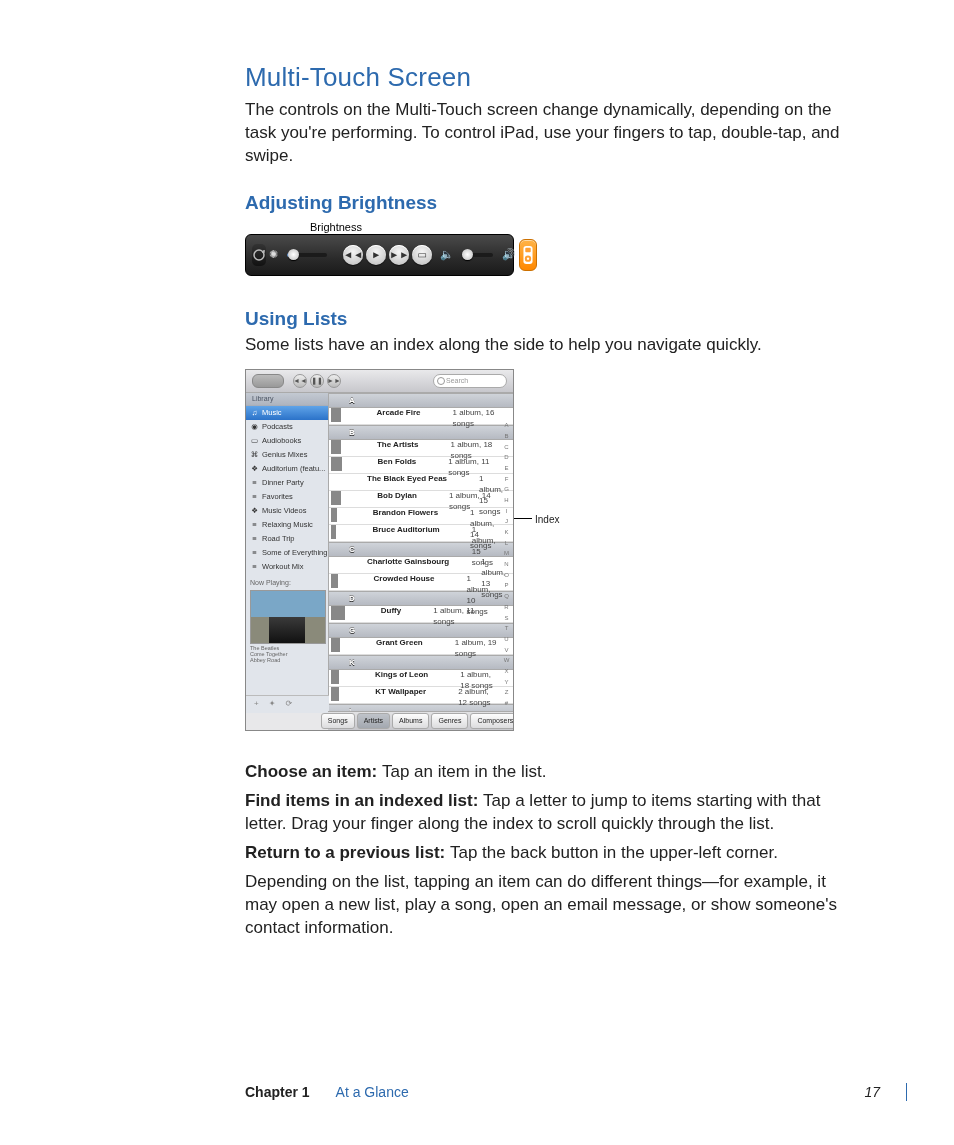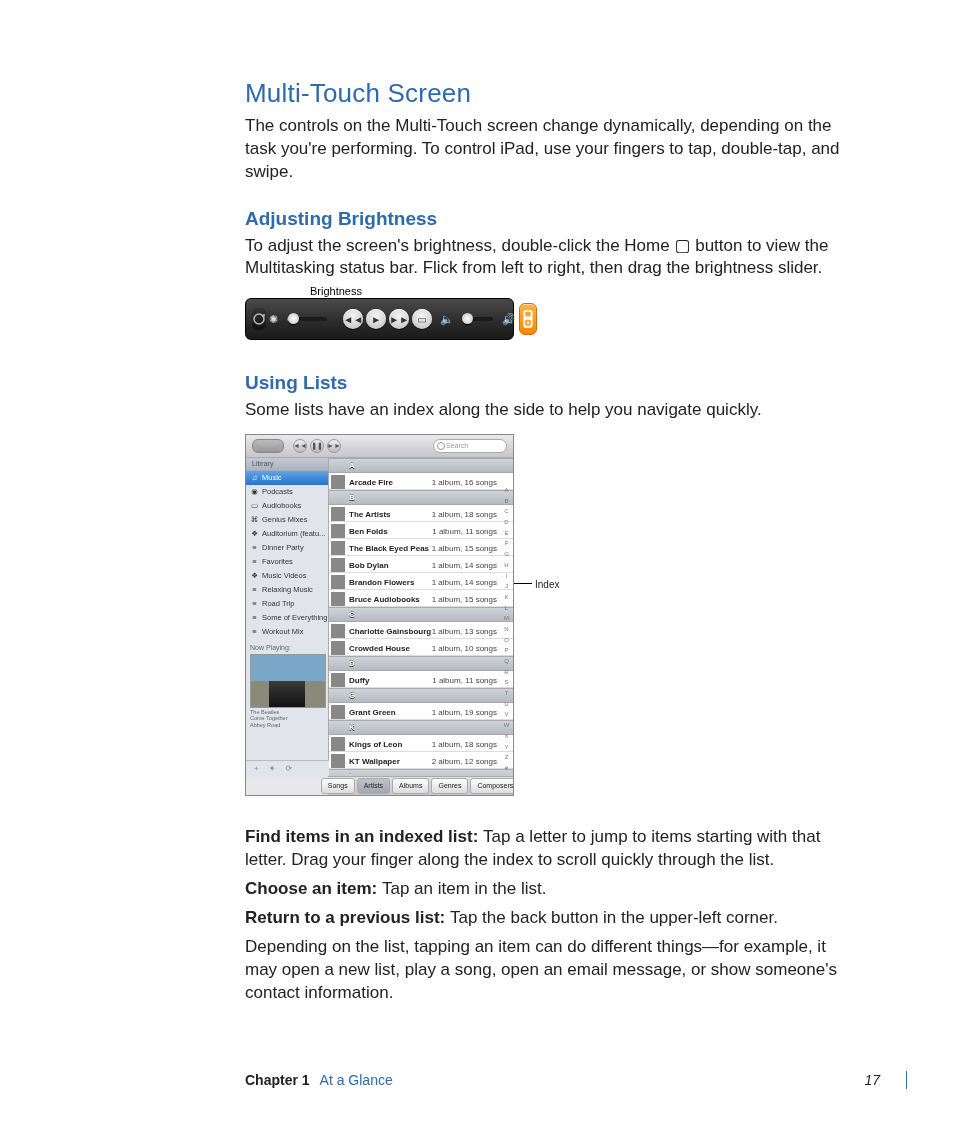--- a/index.html
+++ b/index.html
@@ -9,21 +9,21 @@
     background:#fff;
     font-family:"Helvetica Neue",Helvetica,Arial,sans-serif;
     color:#222;
     font-size:17px;
     line-height:1.35;
     position:relative;
   }
   .page{
     position:absolute;
     left:245px;
-    top:76px;
+    top:60px;
     width:610px;
   }
   h1{
     font-size:26px;
     font-weight:400;
     color:#2d6aae;
     margin:0 0 4px 0;
     letter-spacing:0.2px;
   }
   h2{
@@ -140,21 +140,21 @@
   .now-playing{padding:4px;color:#666;}
   .cover{width:74px;height:52px;background:linear-gradient(#7aa7c7 50%,#8a8a7a 50%);margin-top:2px;border:1px solid #999;position:relative;}
   .cover:after{content:"";position:absolute;left:18px;bottom:0;width:36px;height:26px;background:linear-gradient(#3a3a3a,#111);}
   .side-foot{position:absolute;bottom:18px;left:0;width:82px;height:16px;border-top:1px solid #bbb;background:#e1e5eb;display:flex;align-items:center;gap:10px;padding-left:8px;color:#888;}
   .main{flex:1;background:#fff;position:relative;}
   .letter-hdr{
     height:13px;background:linear-gradient(#cfd3d9,#b6bac2);border-top:1px solid #aaa;border-bottom:1px solid #aaa;
     color:#fff;text-shadow:0 -1px 0 #888,0 1px 0 #333;font-weight:700;font-size:8px;padding-left:20px;line-height:13px;
   }
   .row{
-    height:16px;border-bottom:1px solid #ddd;display:flex;align-items:flex-end;padding-right:16px;
+    height:16px;border-bottom:1px solid #ddd;display:flex;align-items:flex-start;padding-right:16px;gap:32px;
   }
   .row .art{width:14px;height:14px;margin:0 4px 0 2px;background:#888;}
   .row .artist{font-weight:700;flex:0 0 auto;}
   .row .meta{margin-left:auto;color:#444;}
   .alpha-idx{
     position:absolute;right:2px;top:28px;bottom:6px;width:9px;
     display:flex;flex-direction:column;justify-content:space-between;
     font-size:6px;color:#777;text-align:center;
   }
   .idx-label{
@@ -168,42 +168,41 @@
     display:flex;align-items:center;justify-content:center;gap:2px;
   }
   .tab{
     font-size:7px;padding:2px 6px;border:1px solid #aaa;border-radius:3px;background:linear-gradient(#fdfdfd,#dcdcde);
   }
   .tab.sel{background:linear-gradient(#bfc3c9,#a3a8b0);}
   
   .footer{
     position:absolute;
     left:245px;
-    bottom:56px;
+    bottom:44px;
     width:635px;
     display:flex;
     align-items:center;
     font-size:14px;
     border-right:1px solid #2d6aae;
     padding-right:26px;
     height:18px;
   }
   .footer .chap{font-weight:700;}
-  .footer .title{color:#2d6aae;margin-left:10px;}
+  .footer .title{color:#2d6aae;margin-left:26px;}
   .footer .pg{margin-left:auto;font-style:italic;}
 </style>
 </head>
 <body>
 
 <div class="page">
   <h1>Multi-Touch Screen</h1>
   <p>The controls on the Multi-Touch screen change dynamically, depending on the task you're performing. To control iPad, use your fingers to tap, double-tap, and swipe.</p>
 
   <h2>Adjusting Brightness</h2>
-  <p>To adjust the screen's brightness, double-click the Home ▢ button to view the Multitasking status bar. Flick from left to right, then drag the brightness slider.</p>
 
   <div class="fig1">
     <div class="bright-label">Brightness</div>
     <div class="bright-tick"></div>
     <div class="bar">
       <div class="rot-lock">
         <svg width="14" height="14" viewBox="0 0 14 14">
             <circle cx="7" cy="7" r="5" fill="none" stroke="#bbb" stroke-width="1.5"></circle>
             <path d="M10 4 L12 4 L12 2" fill="none" stroke="#bbb" stroke-width="1.5"></path>
           </svg>
@@ -351,21 +350,21 @@
                 <span class="artist">Bob Dylan</span>
                 <span class="meta">1 album, 14 songs</span>
               </div>
               <div class="row">
                 <div class="art"></div>
                 <span class="artist">Brandon Flowers</span>
                 <span class="meta">1 album, 14 songs</span>
               </div>
               <div class="row">
                 <div class="art"></div>
-                <span class="artist">Bruce Audiobooks</span>
+                <span class="artist">Bruce Auditorium</span>
                 <span class="meta">1 album, 15 songs</span>
               </div>
               <div class="letter-hdr">C</div>
               <div class="row">
                 <div class="art"></div>
                 <span class="artist">Charlotte Gainsbourg</span>
                 <span class="meta">1 album, 13 songs</span>
               </div>
               <div class="row">
                 <div class="art"></div>
@@ -436,22 +435,22 @@
       <div class="tabs" id="tabs">
           <div class="tab">Songs</div>
           <div class="tab sel">Artists</div>
           <div class="tab">Albums</div>
           <div class="tab">Genres</div>
           <div class="tab">Composers</div>
         </div>
     </div>
   </div>
 
+  <p><b>Choose an item:  </b><span>Tap an item in the list.</span></p>
   <p><b>Find items in an indexed list:  </b><span>Tap a letter to jump to items starting with that letter. Drag your finger along the index to scroll quickly through the list.</span></p>
-  <p><b>Choose an item:  </b><span>Tap an item in the list.</span></p>
   <p><b>Return to a previous list:  </b><span>Tap the back button in the upper-left corner.</span></p>
   <p>Depending on the list, tapping an item can do different things—for example, it may open a new list, play a song, open an email message, or show someone's contact information.</p>
 </div>
 
 <div class="footer">
   <span class="chap">Chapter 1</span>
   <span class="title">At a Glance</span>
   <span class="pg">17</span>
 </div>
 

